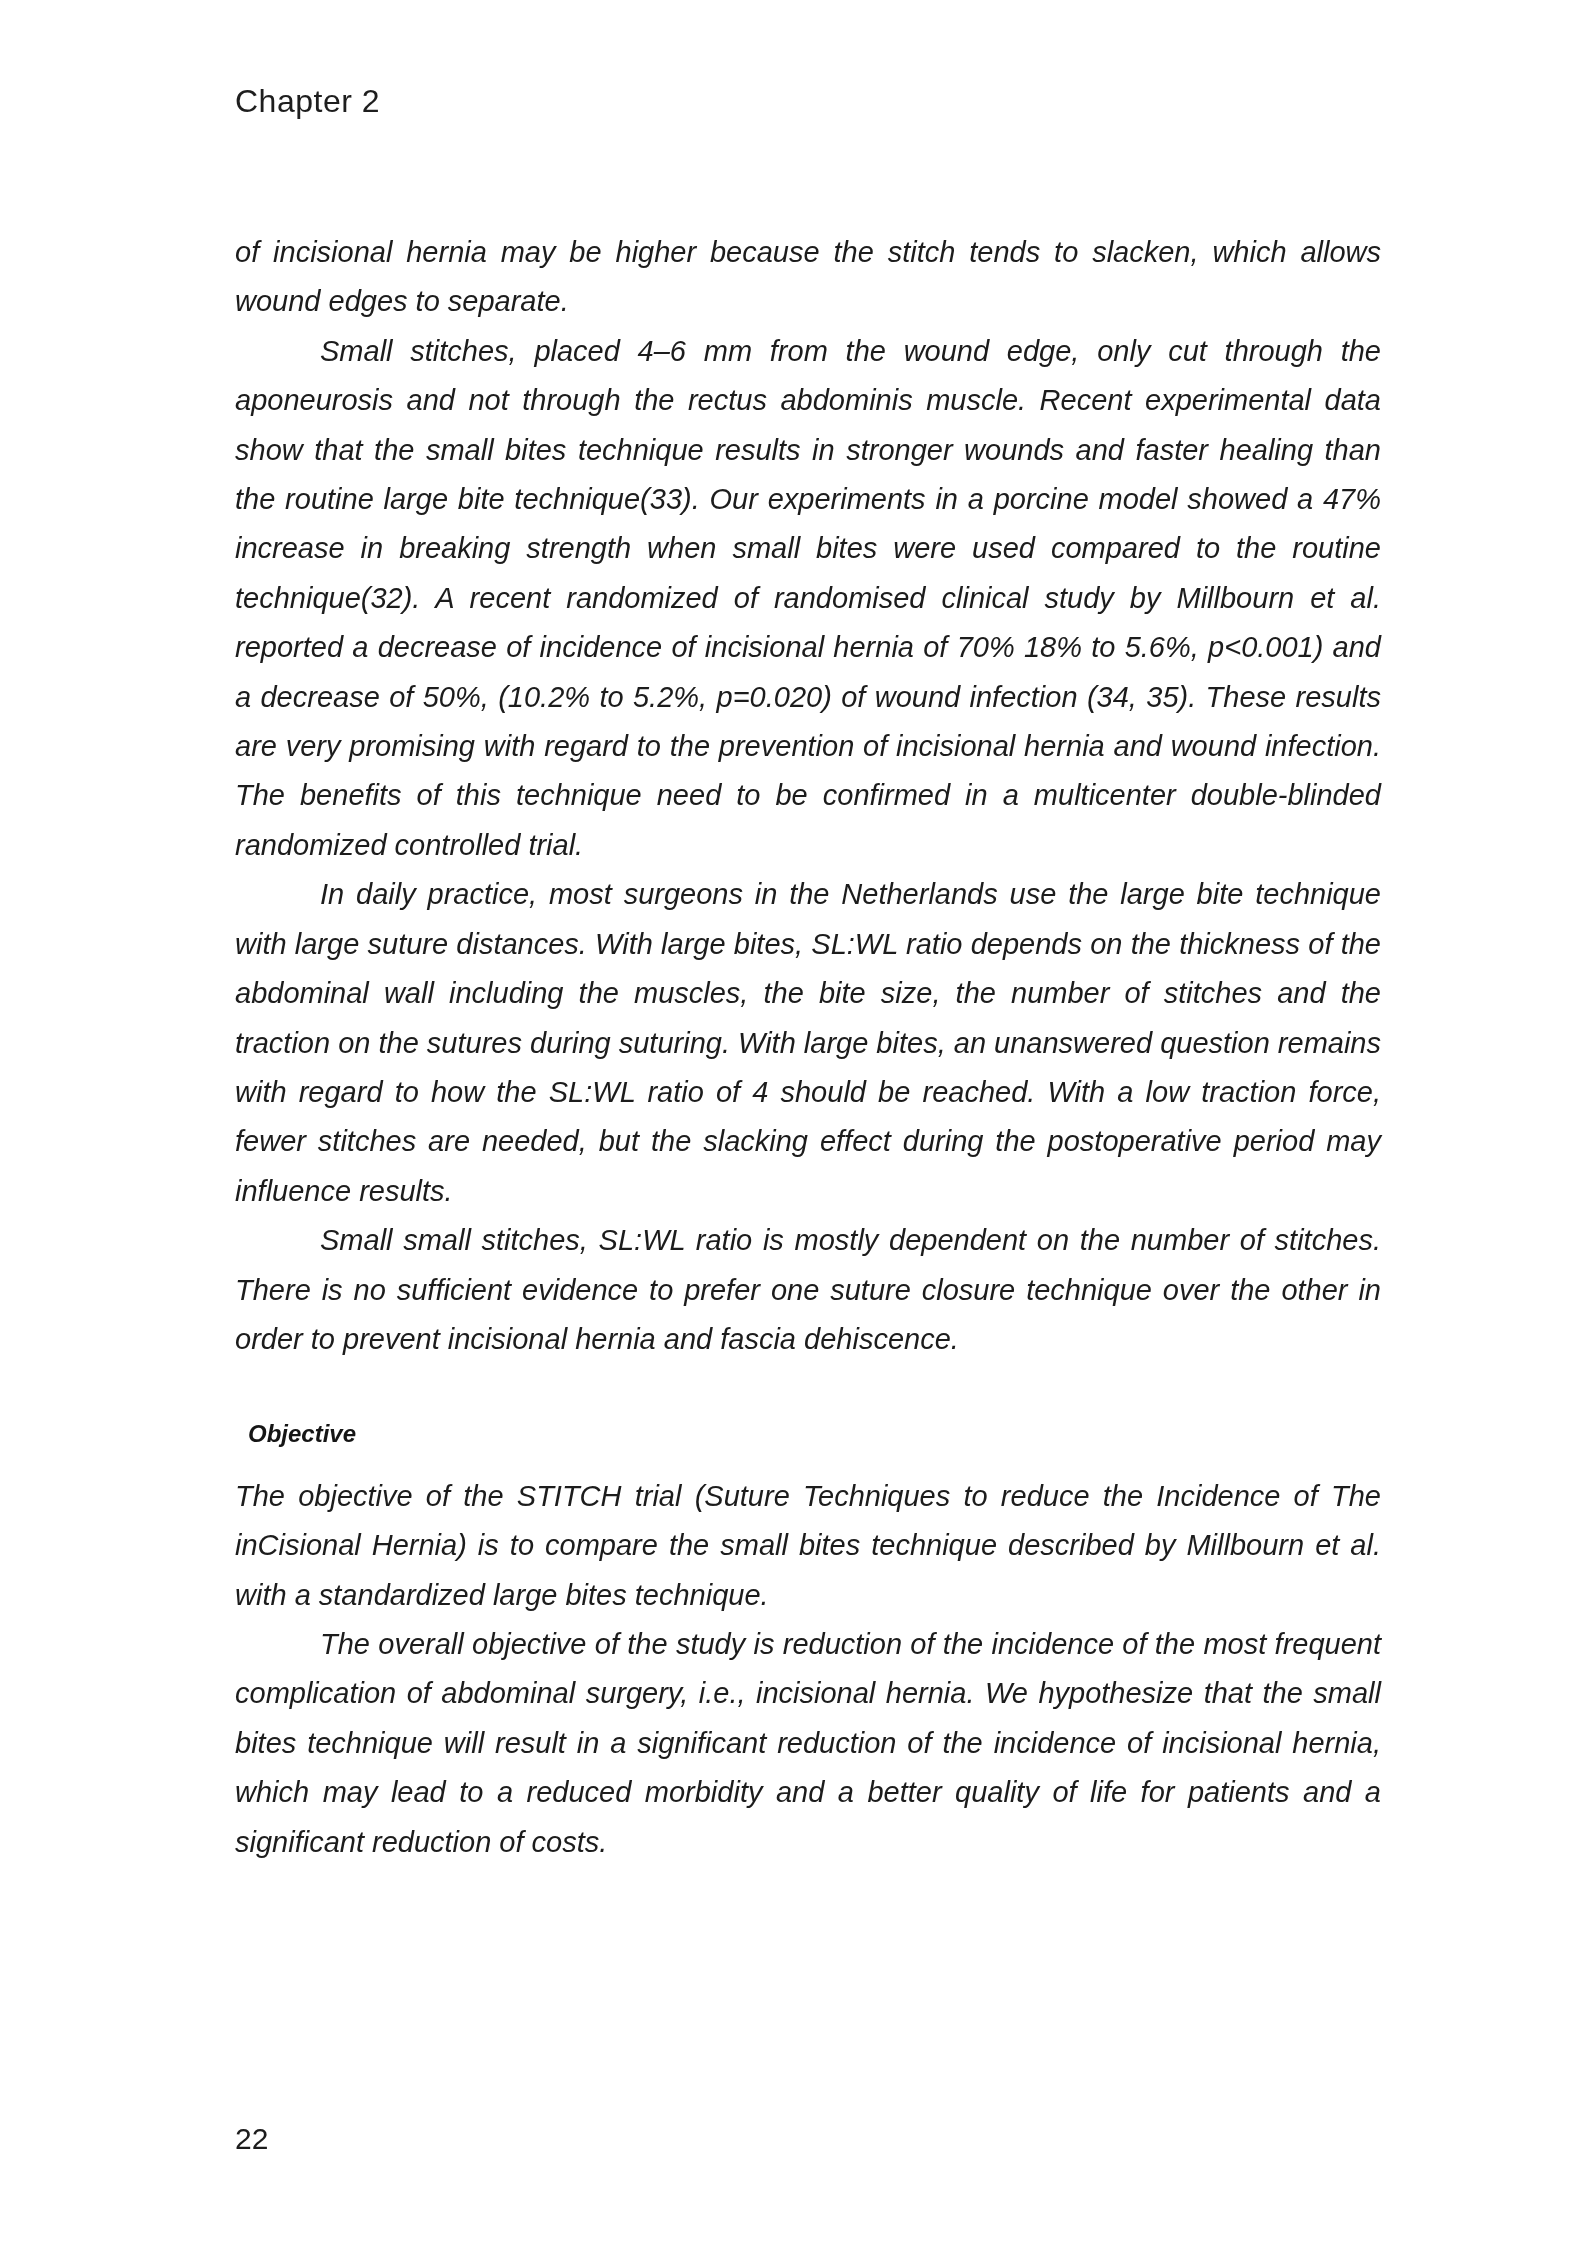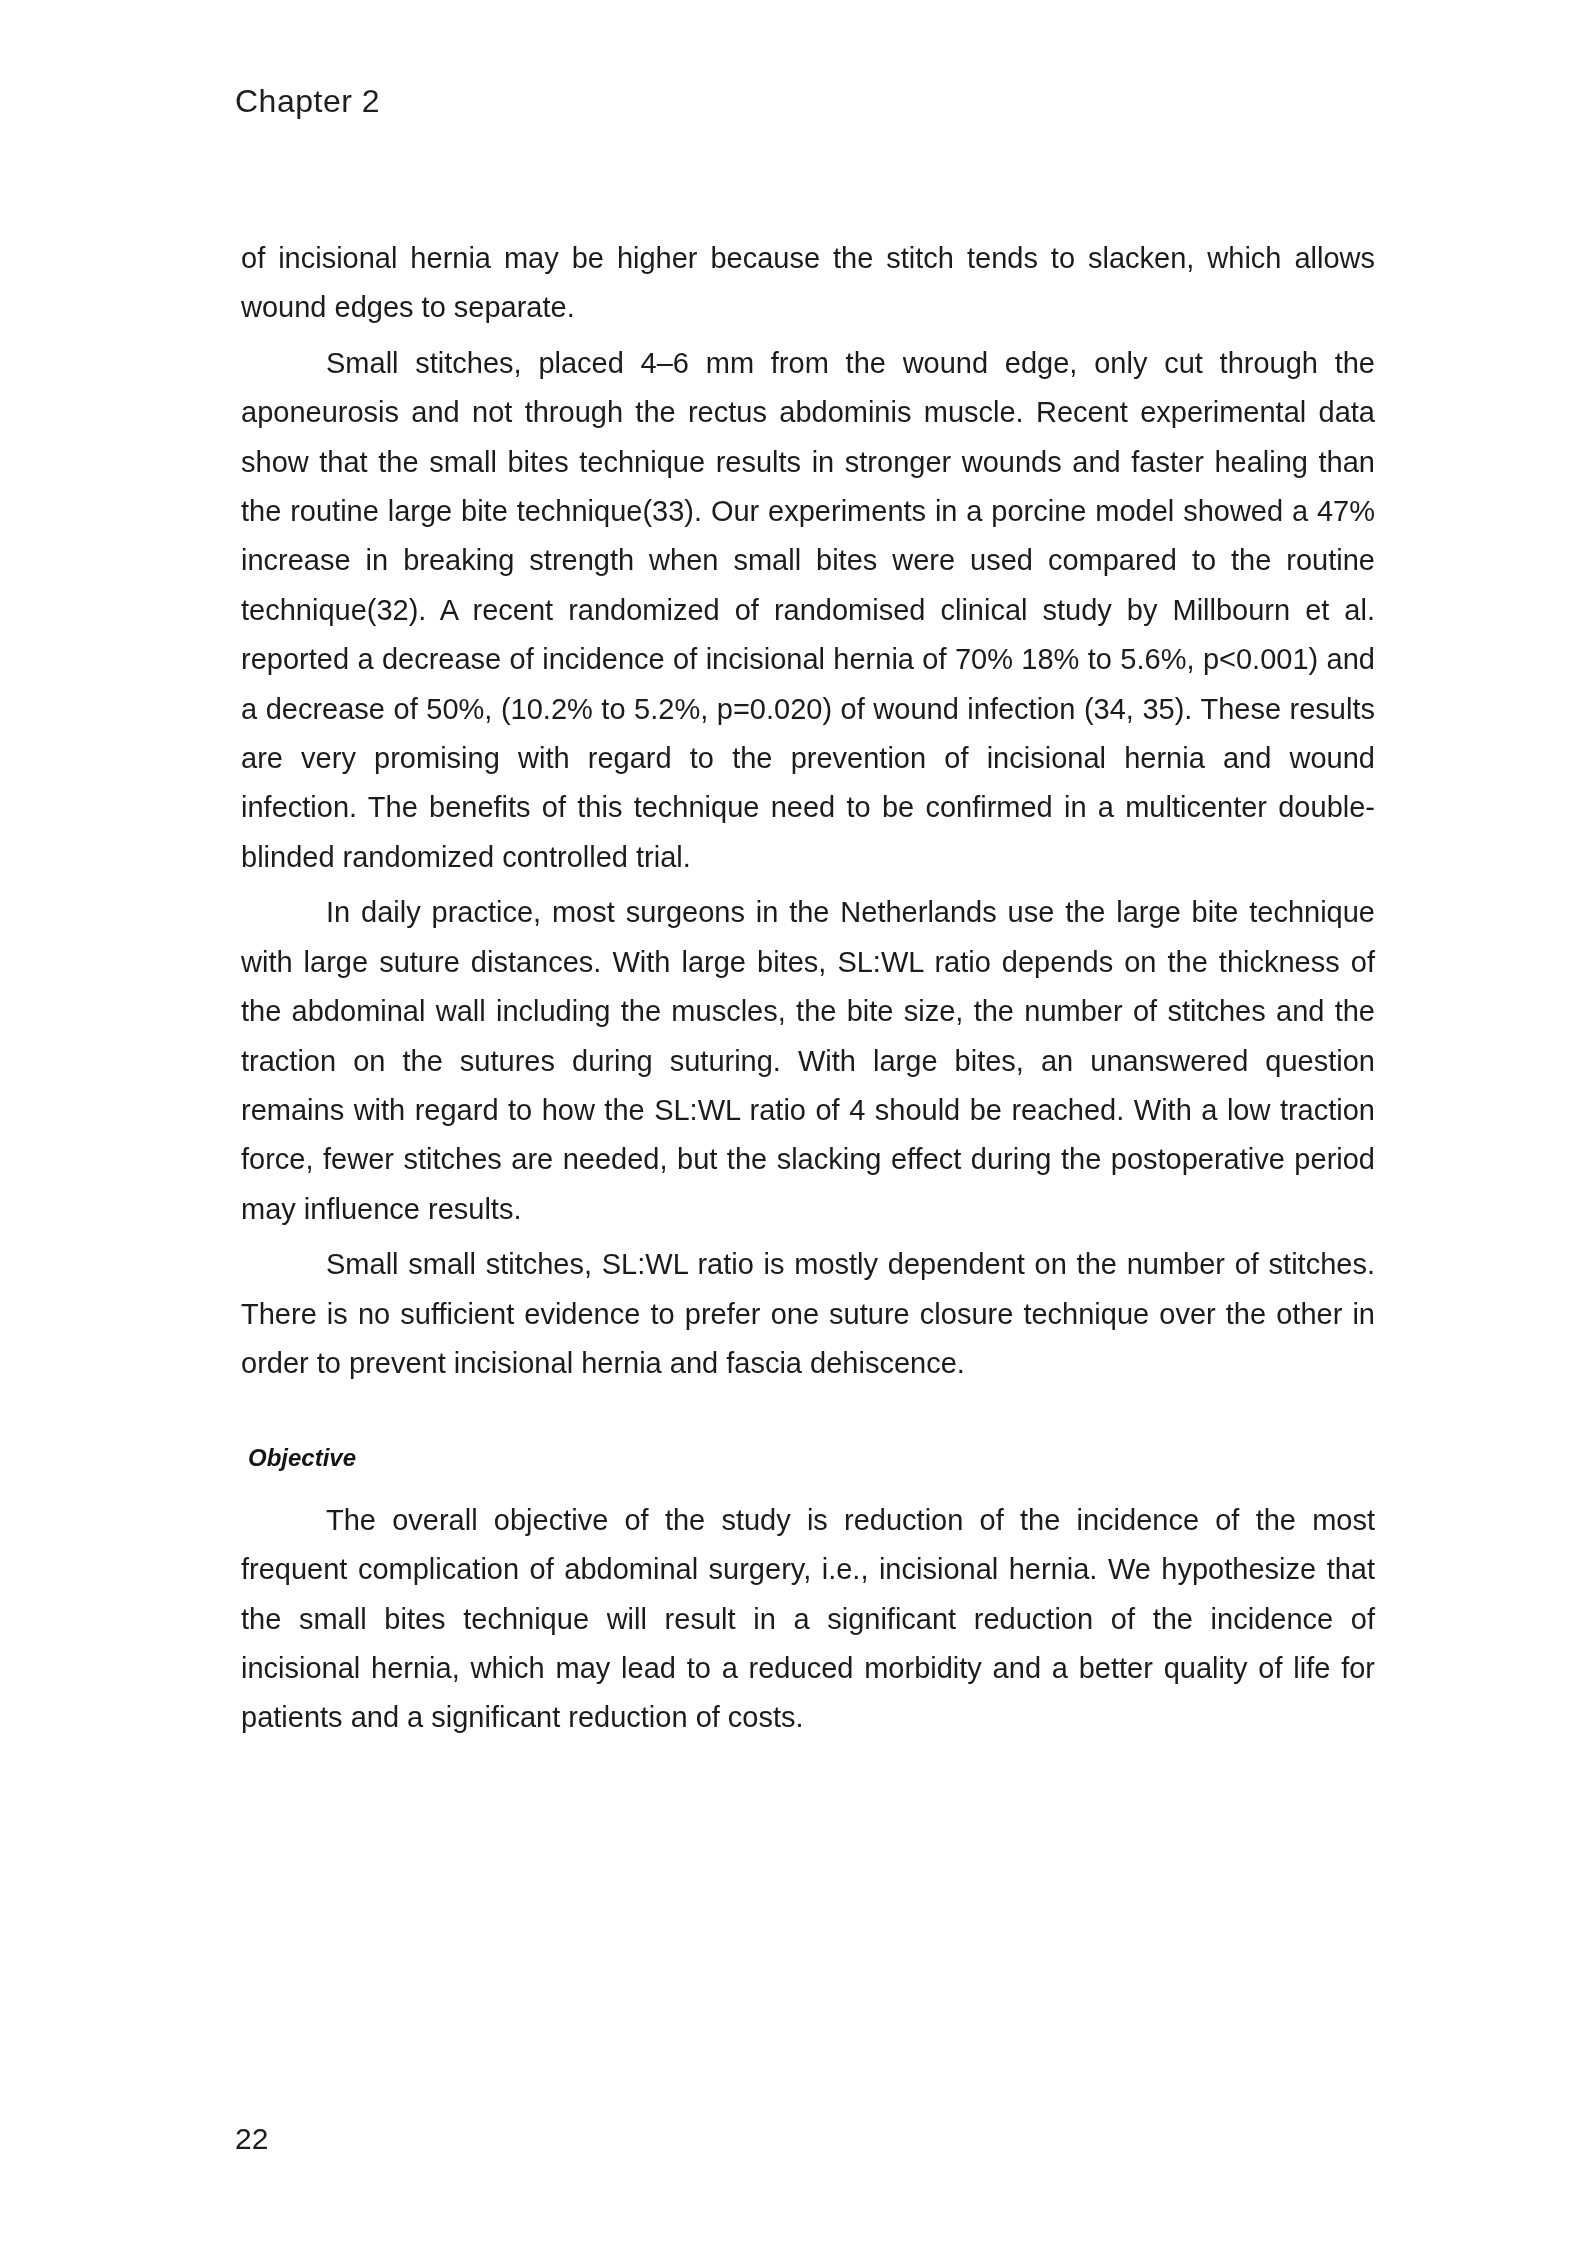--- a/index.html
+++ b/index.html
@@ -27,26 +27,27 @@
     color: #1e1e1e;
     white-space: nowrap;
   }
   .text-block {
     position: absolute;
     left: 235px;
     top: 228px;
     width: 1146px;
   }
   .text-block p {
-    margin: 6px;
+    margin: 0;
     padding: 0;
     font-size: 29px;
     line-height: 49.4px;
     text-align: justify;
     color: #1c1c1c;
+    font-style: italic;
   }
   .text-block p.indent {
     text-indent: 85px;
   }
   .section-heading {
     margin: 13px;
     padding: 0;
     margin-top: 45px;
     font-size: 24px;
     line-height: 49.4px;
@@ -74,20 +75,21 @@
     <p>of incisional hernia may be higher because the stitch tends to slacken, which allows wound edges to separate.</p>
 
     <p class="indent">Small stitches, placed 4–6 mm from the wound edge, only cut through the aponeurosis and not through the rectus abdominis muscle. Recent experimental data show that the small bites technique results in stronger wounds and faster healing than the routine large bite technique(33). Our experiments in a porcine model showed a 47% increase in breaking strength when small bites were used compared to the routine technique(32). A recent randomized of randomised clinical study by Millbourn et al. reported a decrease of incidence of incisional hernia of 70% 18% to 5.6%, p&lt;0.001) and a decrease of 50%, (10.2% to 5.2%, p=0.020) of wound infection (34, 35). These results are very promising with regard to the prevention of incisional hernia and wound infection. The benefits of this technique need to be confirmed in a multicenter double-blinded randomized controlled trial.</p>
 
     <p class="indent">In daily practice, most surgeons in the Netherlands use the large bite technique with large suture distances. With large bites, SL:WL ratio depends on the thickness of the abdominal wall including the muscles, the bite size, the number of stitches and the traction on the sutures during suturing. With large bites, an unanswered question remains with regard to how the SL:WL ratio of 4 should be reached. With a low traction force, fewer stitches are needed, but the slacking effect during the postoperative period may influence results.</p>
 
     <p class="indent">Small small stitches, SL:WL ratio is mostly dependent on the number of stitches. There is no sufficient evidence to prefer one suture closure technique over the other in order to prevent incisional hernia and fascia dehiscence.</p>
 
     <h2 class="section-heading">Objective</h2>
 
+    <p>The objective of the STITCH trial (Suture Techniques to reduce the Incidence of The inCisional Hernia) is to compare the small bites technique described by Millbourn et al. with a standardized large bites technique.</p>
 
     <p class="indent">The overall objective of the study is reduction of the incidence of the most frequent complication of abdominal surgery, i.e., incisional hernia. We hypothesize that the small bites technique will result in a significant reduction of the incidence of incisional hernia, which may lead to a reduced morbidity and a better quality of life for patients and a significant reduction of costs.</p>
 
 
   </div>
 
   <div class="page-number">22</div>
 
 </div>
 

